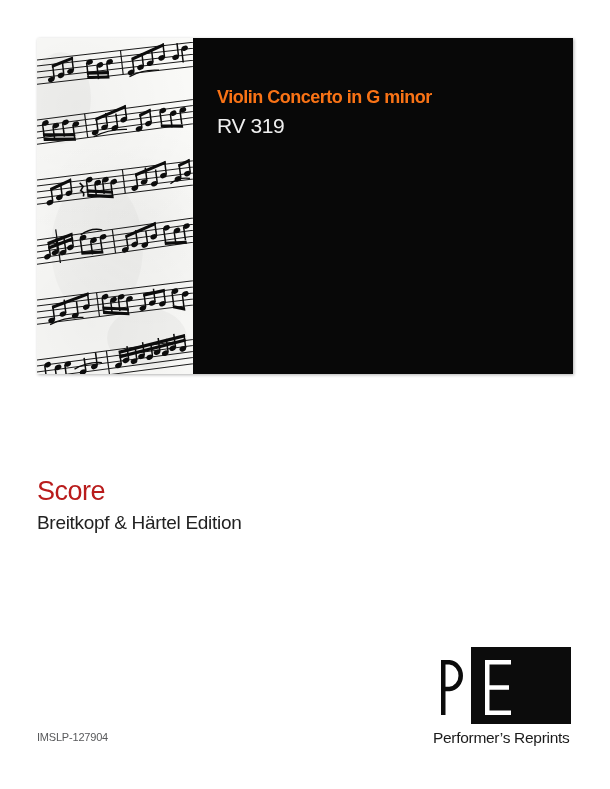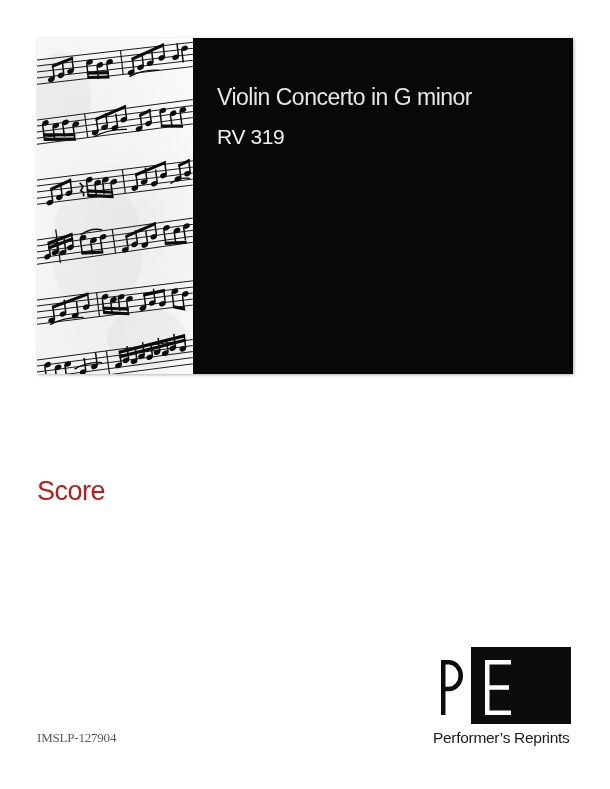--- a/index.html
+++ b/index.html
@@ -34,35 +34,35 @@
   }
   .manuscript svg { display: block; }
   .title-panel {
     flex: 1 1 auto;
     background: #080808;
     color: #f7f7f7;
     padding: 46px 10px 0 24px;
     box-sizing: border-box;
   }
   .work-title {
-    font-size: 23px;
+    font-size: 18px;
     line-height: 26px;
     letter-spacing: -0.5px;
-    font-weight: 400;
-    color: #e5e5e5;
+    font-weight: 700;
+    color: #f97316;
   }
   .composer-name {
     margin-top: 130px;
     font-size: 26px;
     line-height: 26px;
     letter-spacing: -0.5px;
     color: #f5f5f5;
   }
   .catalog-number {
-    margin-top: 16px;
+    margin-top: 5px;
     font-size: 21px;
     line-height: 21px;
     letter-spacing: -0.4px;
     color: #efefef;
   }
 
   
   .format-label {
     position: absolute;
     left: 37px; top: 478px;
@@ -95,25 +95,24 @@
     text-align: left;
     font-size: 15.5px;
     line-height: 16px;
     letter-spacing: -0.3px;
     color: #1b1b1b;
     white-space: nowrap;
   }
   .imslp-id {
     position: absolute;
     left: 37px; top: 731px;
-    font-size: 13px;
+    font-size: 11px;
     line-height: 13px;
     letter-spacing: -0.2px;
     color: #58595b;
-    font-family: Liberation Serif, serif;
   }
 </style>
 </head>
 <body>
 
 <div class="page">
 
   <div class="banner">
 
     <div class="manuscript">
@@ -282,20 +281,21 @@
       </svg>
     </div>
 
     <div class="title-panel">
       <div class="work-title">Violin Concerto in G minor</div>
       <div class="catalog-number">RV 319</div>
     </div>
   </div>
 
   <div class="format-label">Score</div>
+  <div class="edition-label">Breitkopf &amp; Härtel Edition</div>
 
   <div class="pe-logo">
     <svg width="140" height="82" viewBox="0 0 140 82" role="img" aria-label="PE">
       <rect x="38" y="2" width="100" height="77" fill="#0c0c0c"></rect>
 
       <path d="M10.25 15 V70" stroke="#0c0c0c" stroke-width="4.5" fill="none"></path>
       <path d="M10 17.3 H16.5 A12.3 13.4 0 0 1 16.5 44 H10" stroke="#0c0c0c" stroke-width="4.5" fill="none"></path>
 
       <rect x="52" y="15" width="4.5" height="55" fill="#ffffff"></rect>
       <rect x="52" y="15" width="26" height="4.5" fill="#ffffff"></rect>

